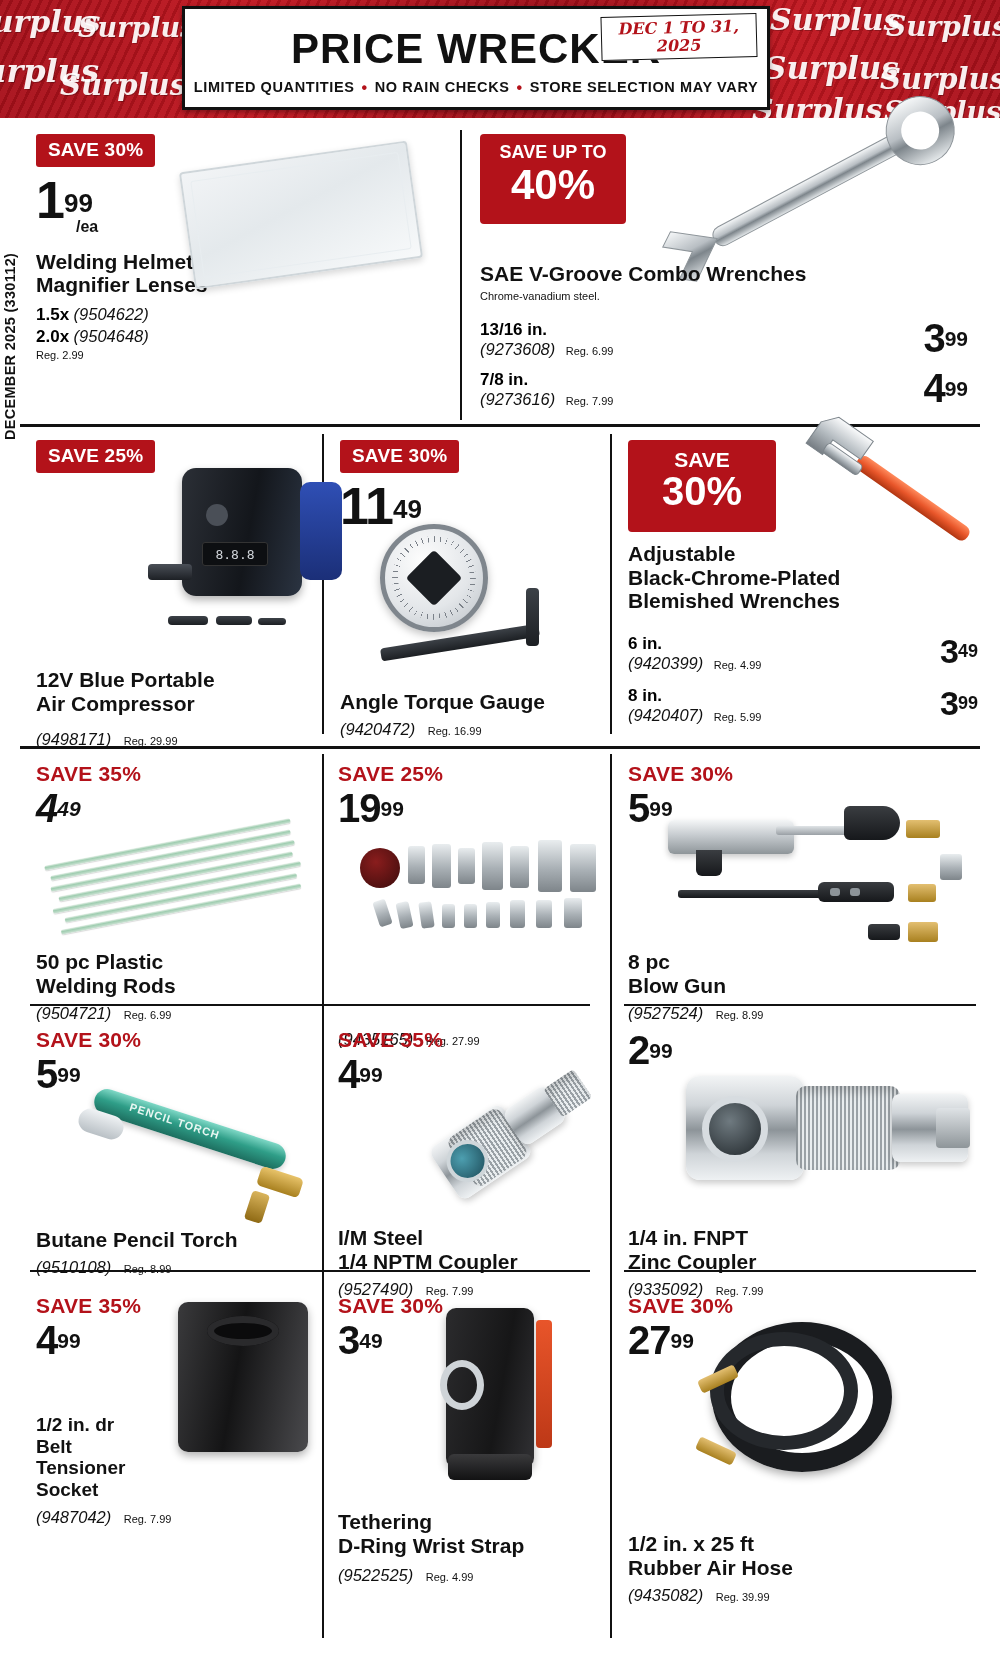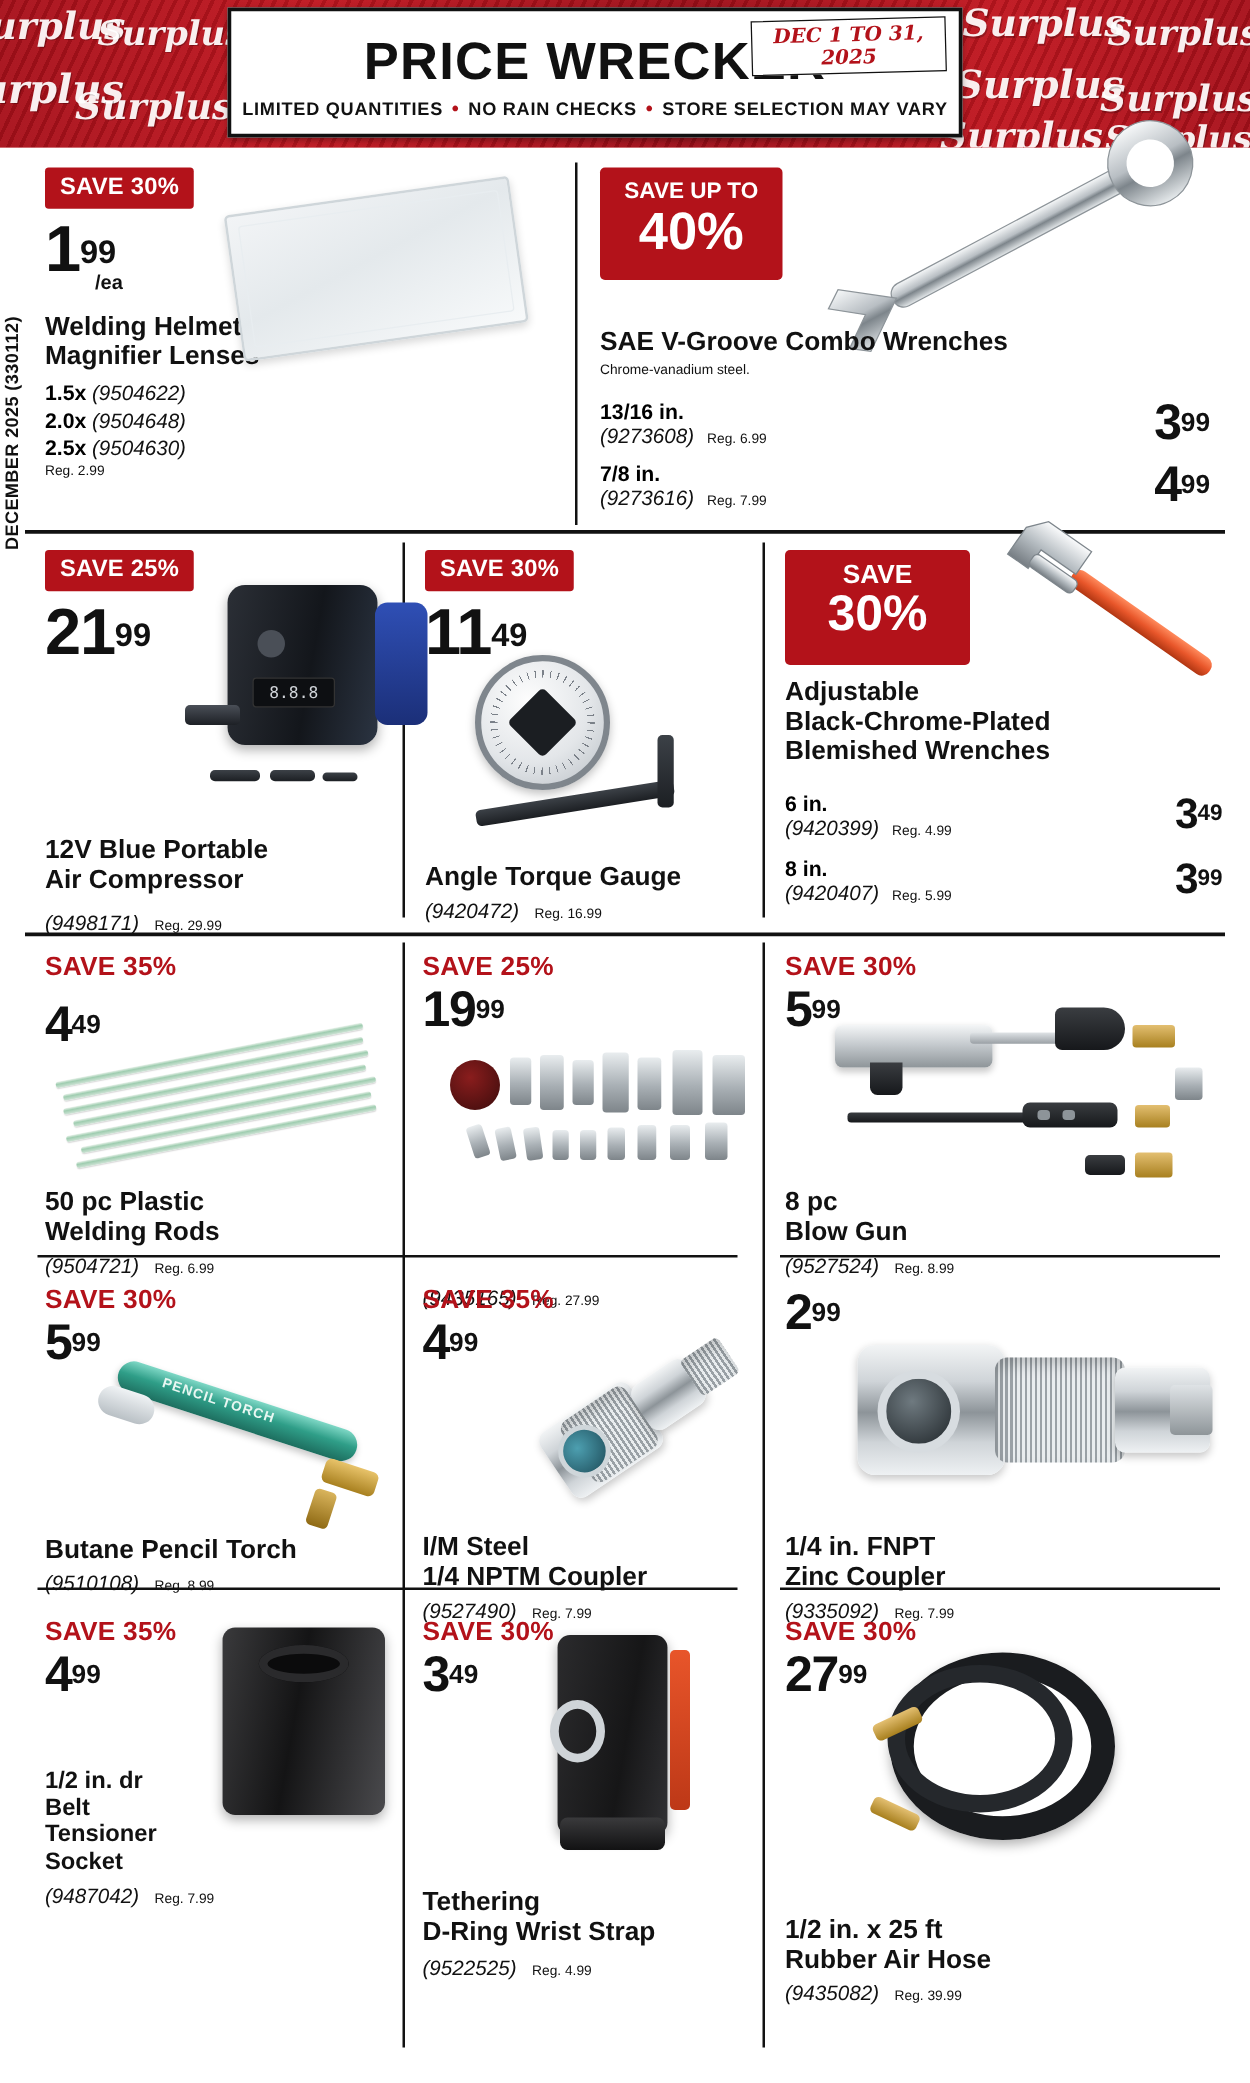--- a/index.html
+++ b/index.html
@@ -239,24 +239,20 @@
     <div class="ttl" style="margin-top:14px; white-space:pre-line;">Welding Helmet
 Magnifier Lenses</div>
     <div style="margin-top:8px;">
       <div style="margin-bottom:2px;">
         <span class="bold-line">1.5x</span>
         <span class="code">(9504622)</span>
       </div>
       <div style="margin-bottom:2px;">
         <span class="bold-line">2.0x</span>
         <span class="code">(9504648)</span>
-      </div>
-      <div style="margin-bottom:2px;">
-        <span class="bold-line">2.5x</span>
-        <span class="code">(9504630)</span>
       </div>
       <div class="sub">Reg. 2.99</div>
     </div>
     <div class="art lens" style="left:150px; top:22px;"></div>
   </div>
 
   <div class="cell" style="left:480px; top:16px; width:500px; height:280px;">
     <div style="position:absolute; left:0; top:0; width:146px; height:90px; background:#b3121a; border-radius:4px; text-align:center; color:#fff;">
       <div style="font-size:18px; font-weight:800; padding-top:8px;">SAVE UP TO</div>
       <div style="font-size:42px; font-weight:800; line-height:.95; margin-top:2px;">40%</div>
@@ -294,23 +290,20 @@
       <div><span class="code">(9273616)</span>
            <span class="sub" style="padding-left:6px;">Reg. 7.99</span></div>
     </div>
     <div class="price price-sm" style="position:absolute; right:12px; top:236px;">
       <span class="big">4</span><span class="sup">99</span>
     </div>
   </div>
 
   <div class="cell" style="left:36px; top:322px; width:280px; height:300px;">
     <div class="save-badge">SAVE 25%</div>
-    <div class="price" style="margin-top:10px;">
-      <span class="big">21</span><span class="sup">99</span>
-    </div>
 
     <div class="art" style="left:140px; top:28px; width:150px; height:160px;">
       <div class="compressor-body" style="position:absolute; left:6px; top:0;"></div>
       <div class="compressor-blue"></div>
       <div class="compressor-screen">8.8.8</div>
       <div style="position:absolute;left:30px;top:36px;width:22px;height:22px;border-radius:50%;background:#4a4f57;"></div>
       <div class="bar" style="left:-8px; top:148px; width:40px; height:9px;"></div>
       <div class="bar" style="left:40px; top:148px; width:36px; height:9px;"></div>
       <div class="bar" style="left:82px; top:150px; width:28px; height:7px;"></div>
       <div style="position:absolute;left:-28px;top:96px;width:44px;height:16px;border-radius:4px;background:linear-gradient(180deg,#4a4f57,#1d2025);"></div>
@@ -387,21 +380,21 @@
       <div><span class="code">(9420407)</span>
            <span class="sub" style="padding-left:6px;">Reg. 5.99</span></div>
     </div>
     <div class="price price-xs" style="position:absolute; right:0px; top:248px;">
       <span class="big">3</span><span class="sup">99</span>
     </div>
   </div>
 
   <div class="cell" style="left:36px; top:644px; width:280px; height:240px;">
     <div class="save-red-text">SAVE 35%</div>
-    <div class="price price-sm" style="margin-top:16px;">
+    <div class="price price-sm" style="margin-top:4px;font-style:italic;">
       <span class="big">4</span><span class="sup">49</span>
     </div>
 
     <div class="art" style="left:16px; top:76px; width:260px; height:110px; transform:rotate(-11deg);">
       <div class="rod" style="left:0;  top:2px;  width:250px;"></div>
       <div class="rod" style="left:4px; top:13px; width:244px;"></div>
       <div class="rod" style="left:2px; top:24px; width:248px;"></div>
       <div class="rod" style="left:8px; top:35px; width:238px;"></div>
       <div class="rod" style="left:0px; top:46px; width:252px;"></div>
       <div class="rod" style="left:10px;top:57px; width:236px;"></div>

